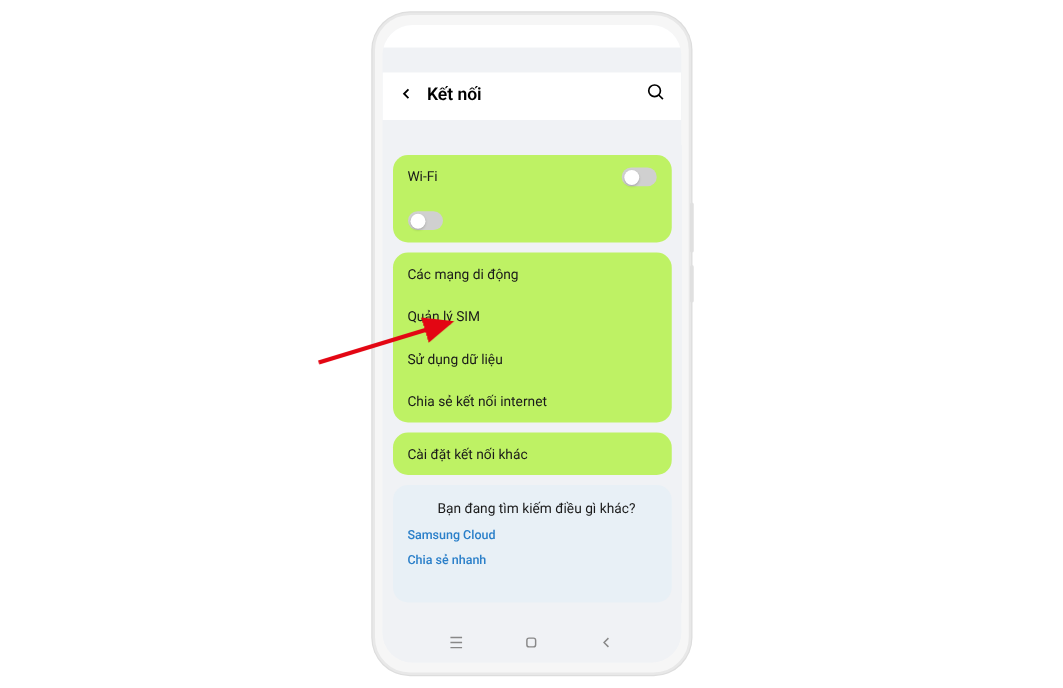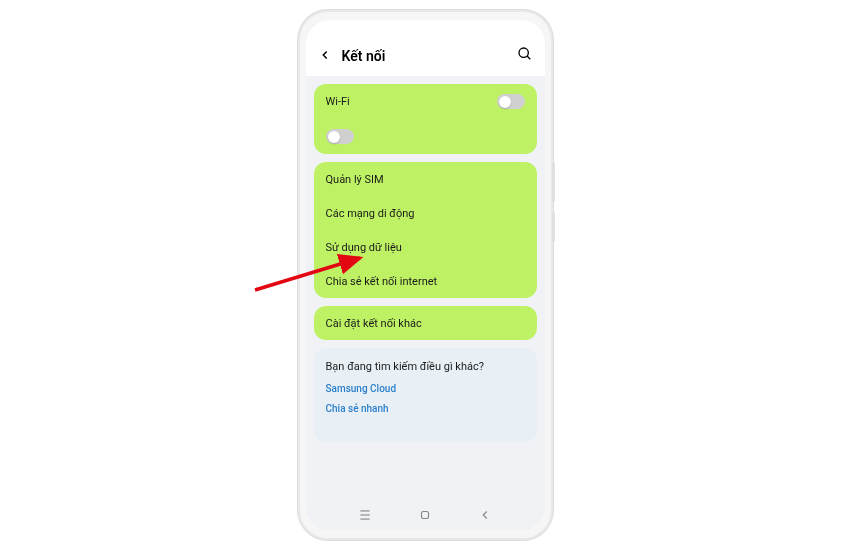--- a/index.html
+++ b/index.html
@@ -45,20 +45,21 @@
     }
     .screen {
       width: 100%;
       height: 100%;
       background: #f0f2f5;
       border-radius: 24px;
       overflow: hidden;
       position: relative;
       display: flex;
       flex-direction: column;
+      gap: 20px;
     }
     .status-bar {
       height: 18px;
       background: #ffffff;
       display: flex;
       justify-content: space-between;
       align-items: center;
       padding: 0 12px;
       font-size: 8px;
       color: #666;
@@ -133,20 +134,21 @@
     .footer-group {
       background: #e8f0f6;
       border-radius: 12px;
       margin: 8px;
       padding: 12px;
     }
     .footer-title {
       font-size: 11px;
       color: #1a1a1a;
       margin-bottom: 10px;
+      margin-left: 24px;
     }
     .footer-link {
       font-size: 10px;
       color: #2a7fc9;
       font-weight: 500;
       margin-bottom: 9px;
       cursor: pointer;
     }
     .footer-link:last-child { margin-bottom: 16px; }
     .nav-bar {
@@ -206,24 +208,24 @@
           <span class="toggle"></span>
         </div>
         <div class="row">
           <span class="toggle"></span>
         </div>
       </div>
 
 
       <div class="group">
         <div class="row">
+          <span class="row-label">Các mạng di động</span>
+        </div>
+        <div class="row">
           <span class="row-label">Quản lý SIM</span>
-        </div>
-        <div class="row">
-          <span class="row-label">Các mạng di động</span>
         </div>
         <div class="row">
           <span class="row-label">Sử dụng dữ liệu</span>
         </div>
         <div class="row">
           <span class="row-label">Chia sẻ kết nối internet</span>
         </div>
       </div>
 
       <div class="group">

